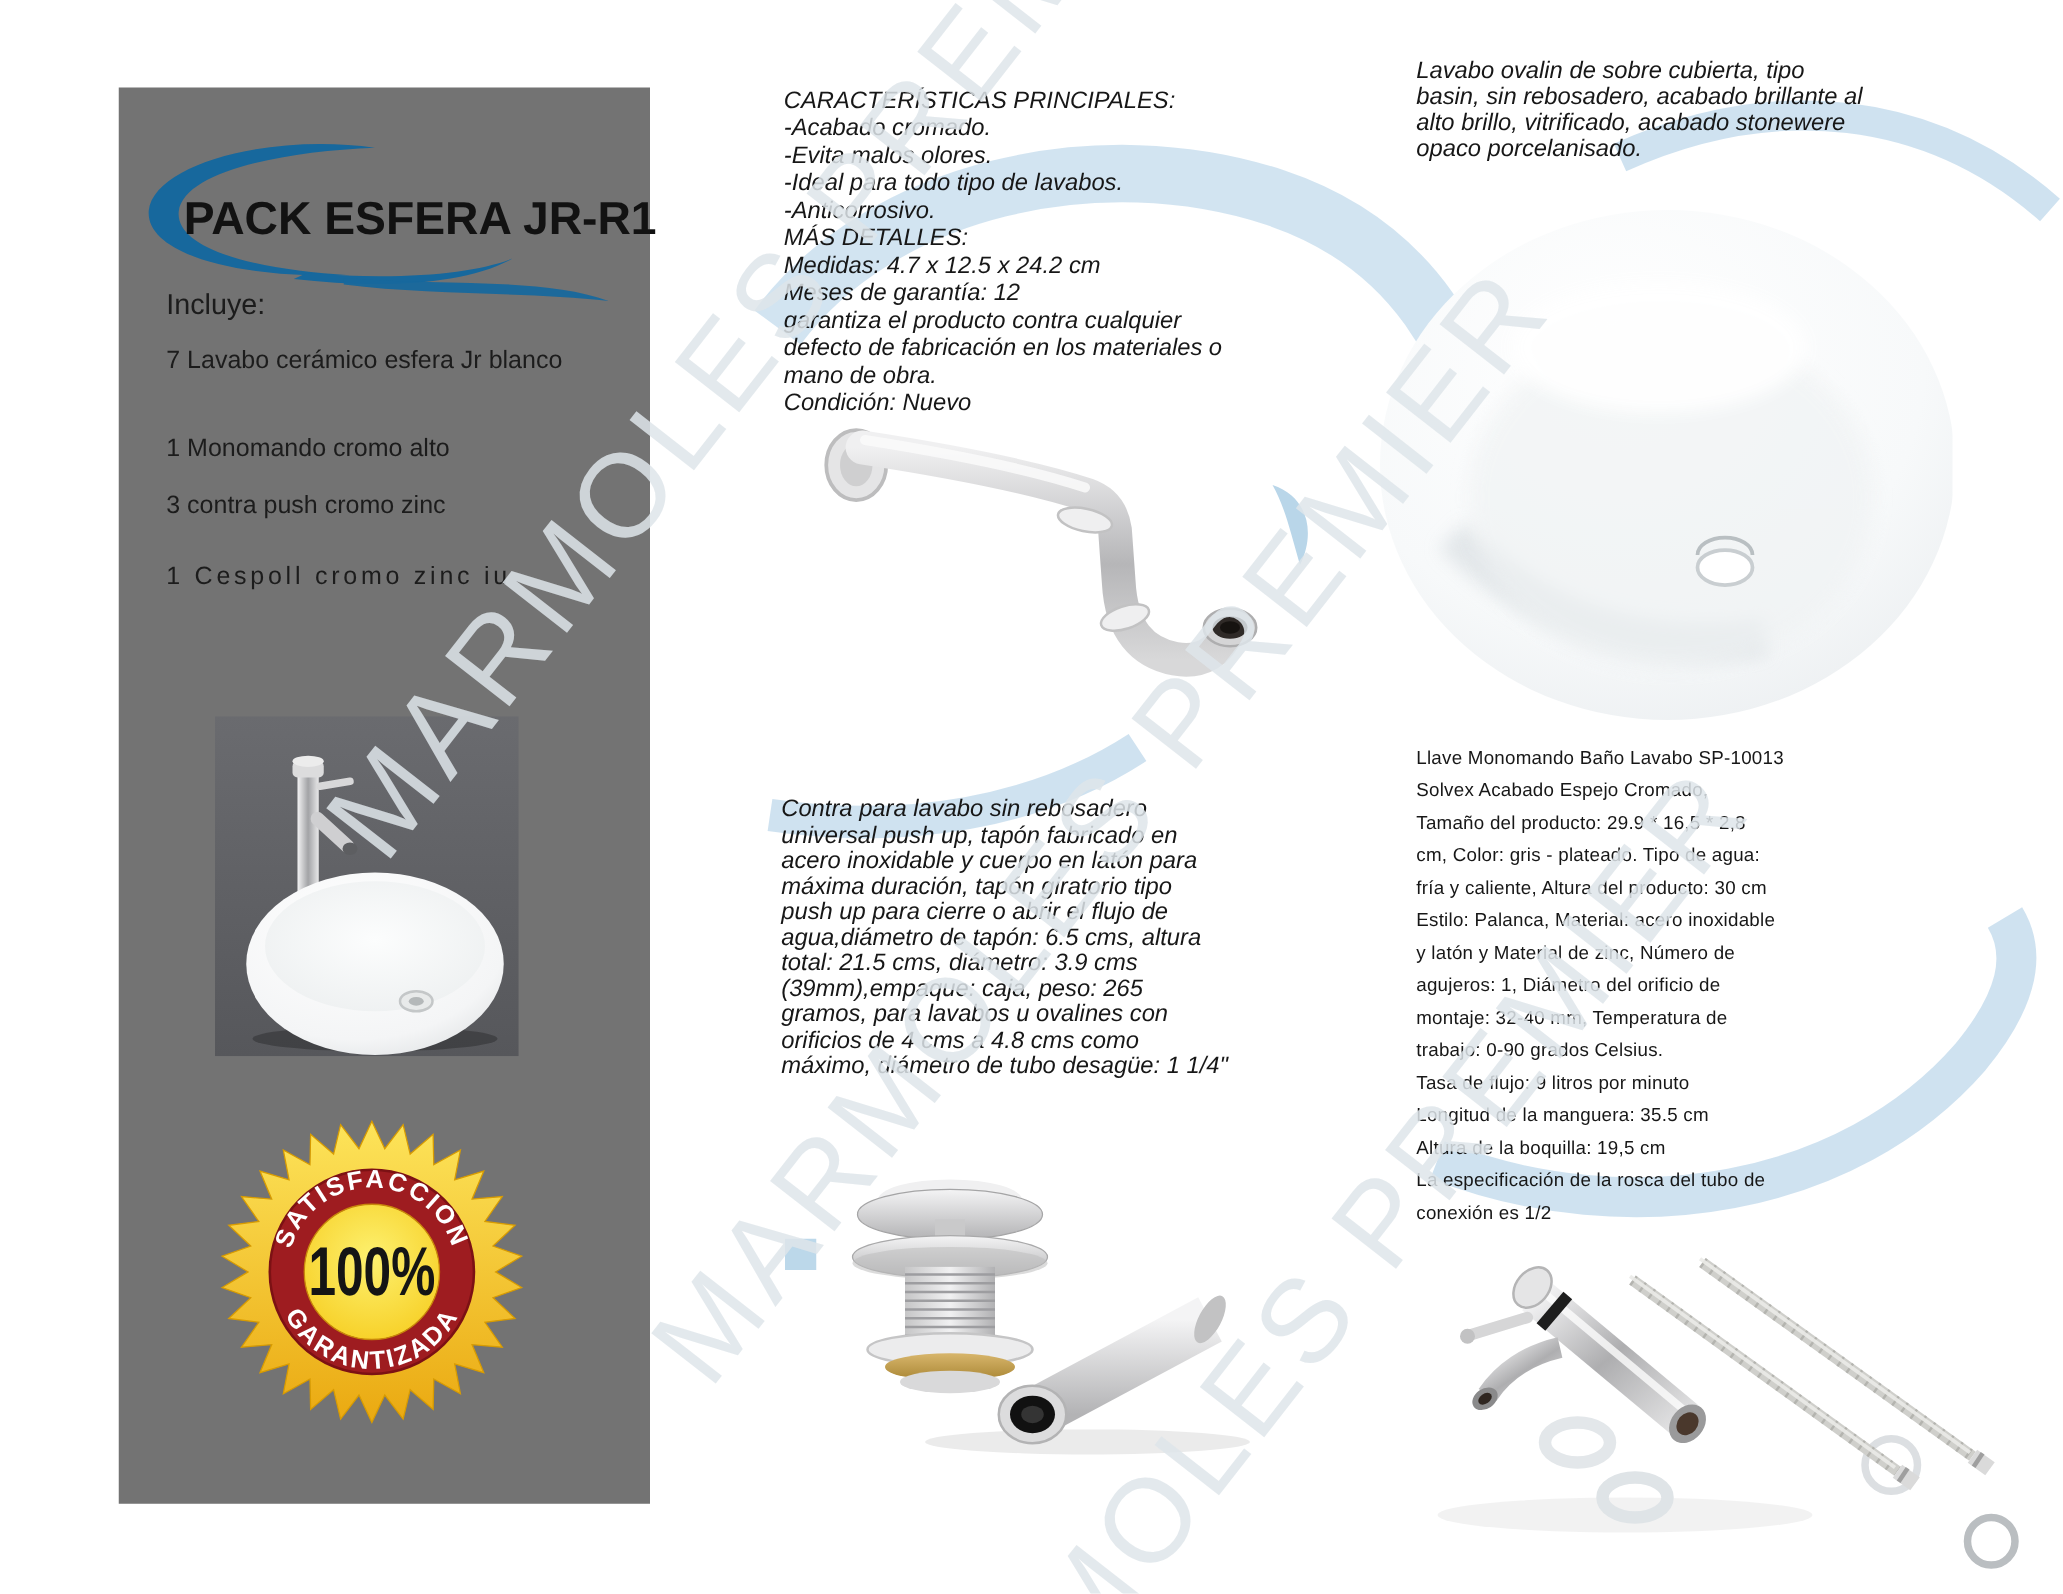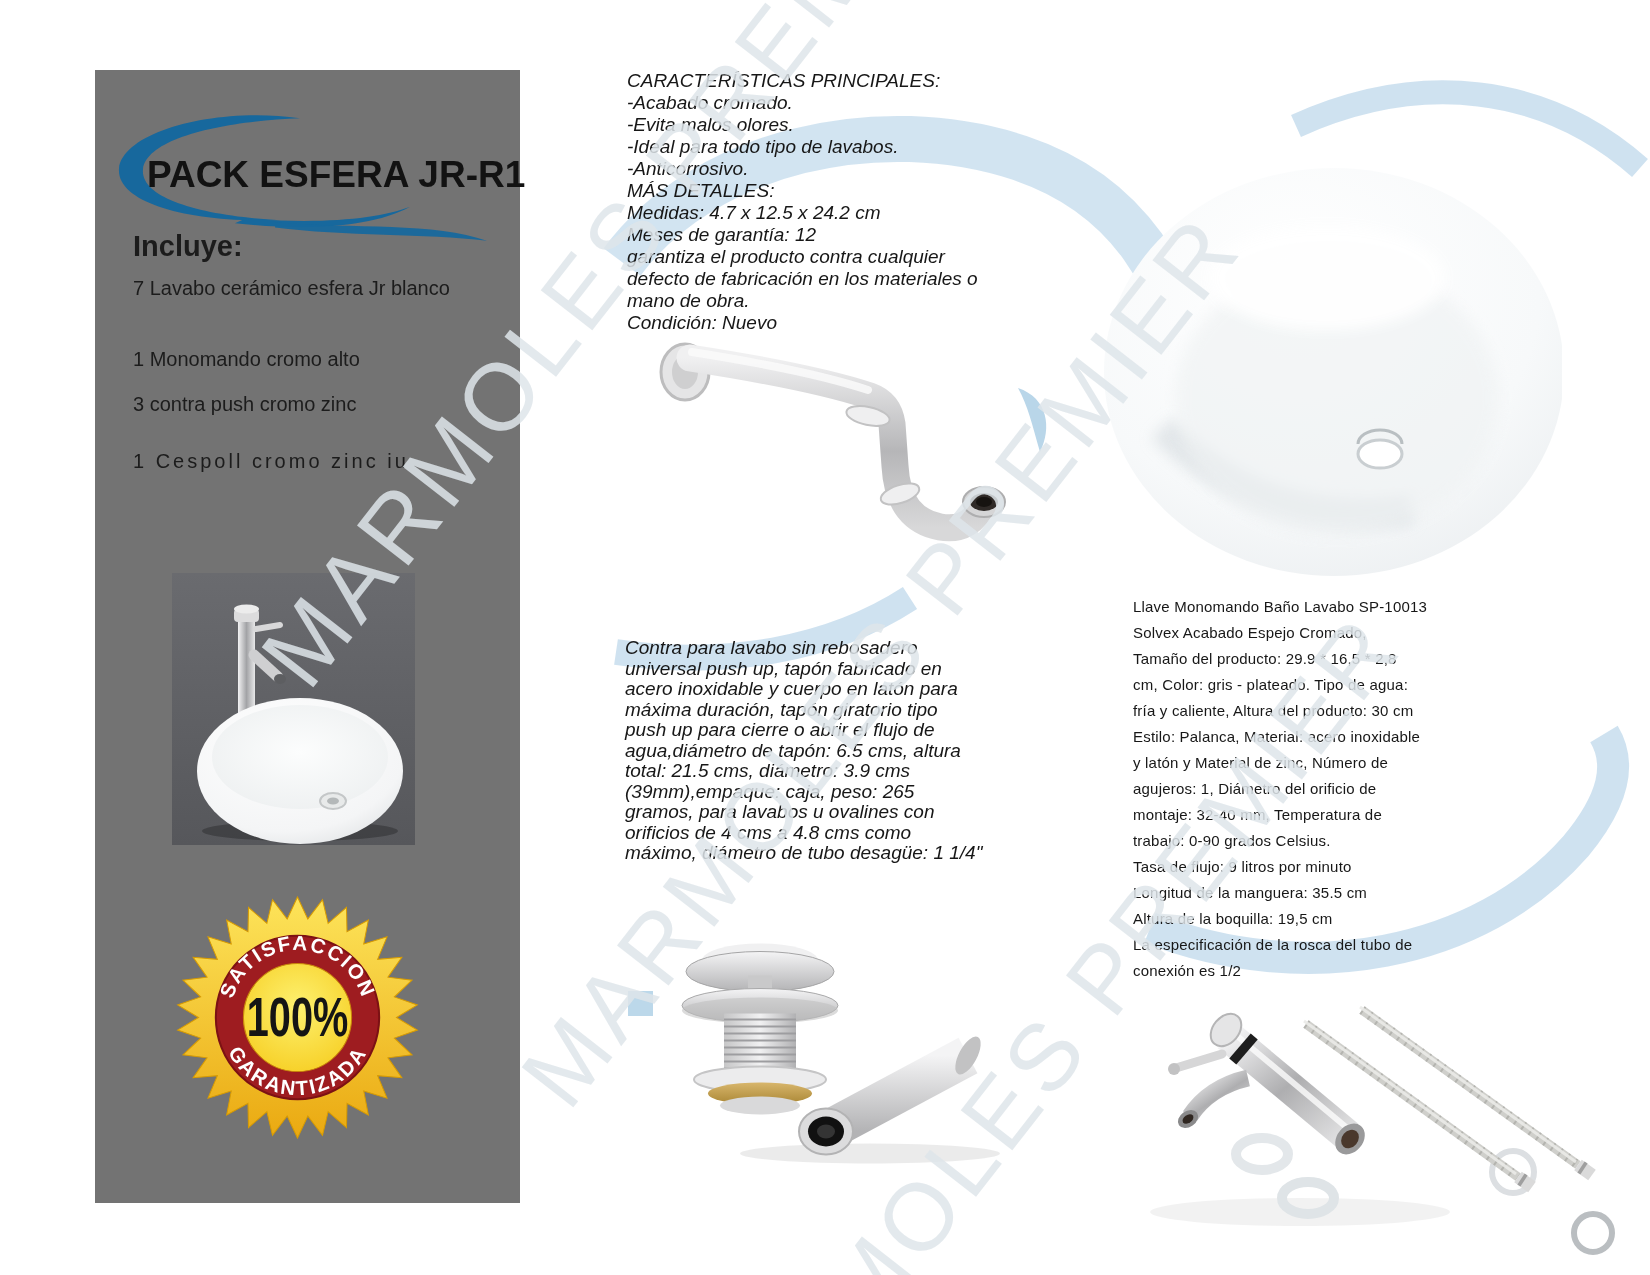--- a/index.html
+++ b/index.html
@@ -5,21 +5,21 @@
   html,body{margin:0;padding:0;}
   body{width:1650px;height:1275px;background:#ffffff;font-family:"Liberation Sans",sans-serif;overflow:hidden;}
   #page{position:relative;width:1650px;height:1275px;overflow:hidden;background:#fff;}
   .abs{position:absolute;}
   
   .decor{position:absolute;left:0;top:0;z-index:0;}
   
   #left-panel{left:95px;top:70px;width:425px;height:1133px;background:#737373;z-index:1;}
   #logo-swoosh{left:0;top:26px;width:420px;height:170px;}
   #pack-title{left:52px;top:84px;font-size:37px;font-weight:bold;color:#121212;letter-spacing:0px;white-space:nowrap;z-index:2;}
-  #includes-label{left:38px;top:160px;font-size:29px;color:#1c1c1c;font-weight:bold;}
+  #includes-label{left:38px;top:160px;font-size:23px;color:#1c1c1c;}
   .inc-item{left:38px;font-size:20px;color:#1c1c1c;white-space:nowrap;}
   #inc-0{top:207px;} #inc-1{top:278px;} #inc-2{top:323px;} #inc-3{top:380px;letter-spacing:3px;}
   #photo-wrap{left:77px;top:503px;width:243px;height:272px;}
   #badge-wrap{left:80px;top:825px;width:245px;height:245px;}
   
   .txt{z-index:3;white-space:pre-line;color:#171717;}
   .italicblock{font-style:italic;}
   #features-text{left:627px;top:30px;width:420px;font-size:19px;line-height:22px;margin-top:40px;}
   #drain-text{left:625px;top:638px;width:430px;font-size:19px;line-height:20.5px;font-style:italic;}
   #basin-text{left:1133px;top:46px;width:470px;font-size:19px;line-height:21px;}
@@ -219,20 +219,24 @@
           <line x1="94" y1="141" x2="166" y2="141"></line>
         <line x1="94" y1="148" x2="166" y2="148"></line>
           <line x1="94" y1="155" x2="166" y2="155"></line>
       </g>
       <ellipse cx="130" cy="166" rx="66" ry="13" fill="#ececed" stroke="#c5c5c6" stroke-width="2"></ellipse>
       <ellipse cx="130" cy="180" rx="52" ry="11" fill="url(#brass)"></ellipse>
       <ellipse cx="130" cy="192" rx="40" ry="9" fill="#d9d9da"></ellipse>
     </svg>
   </div>
 
+  <div id="basin-text" class="abs txt italicblock">Lavabo ovalin de sobre cubierta, tipo
+basin, sin rebosadero, acabado brillante al
+alto brillo, vitrificado, acabado stonewere
+opaco porcelanisado.</div>
 
   <div id="basinimg-wrap" class="abs imgblock">
     <svg width="480" height="420" viewBox="0 0 480 420">
       <defs>
         <radialGradient id="gbasin" cx="0.42" cy="0.3" r="0.85">
           <stop offset="0" stop-color="#ffffff"></stop>
             <stop offset="0.62" stop-color="#f7f9fa"></stop>
             <stop offset="0.88" stop-color="#edf0f2"></stop>
             <stop offset="1" stop-color="#dde2e4"></stop>
         </radialGradient>

